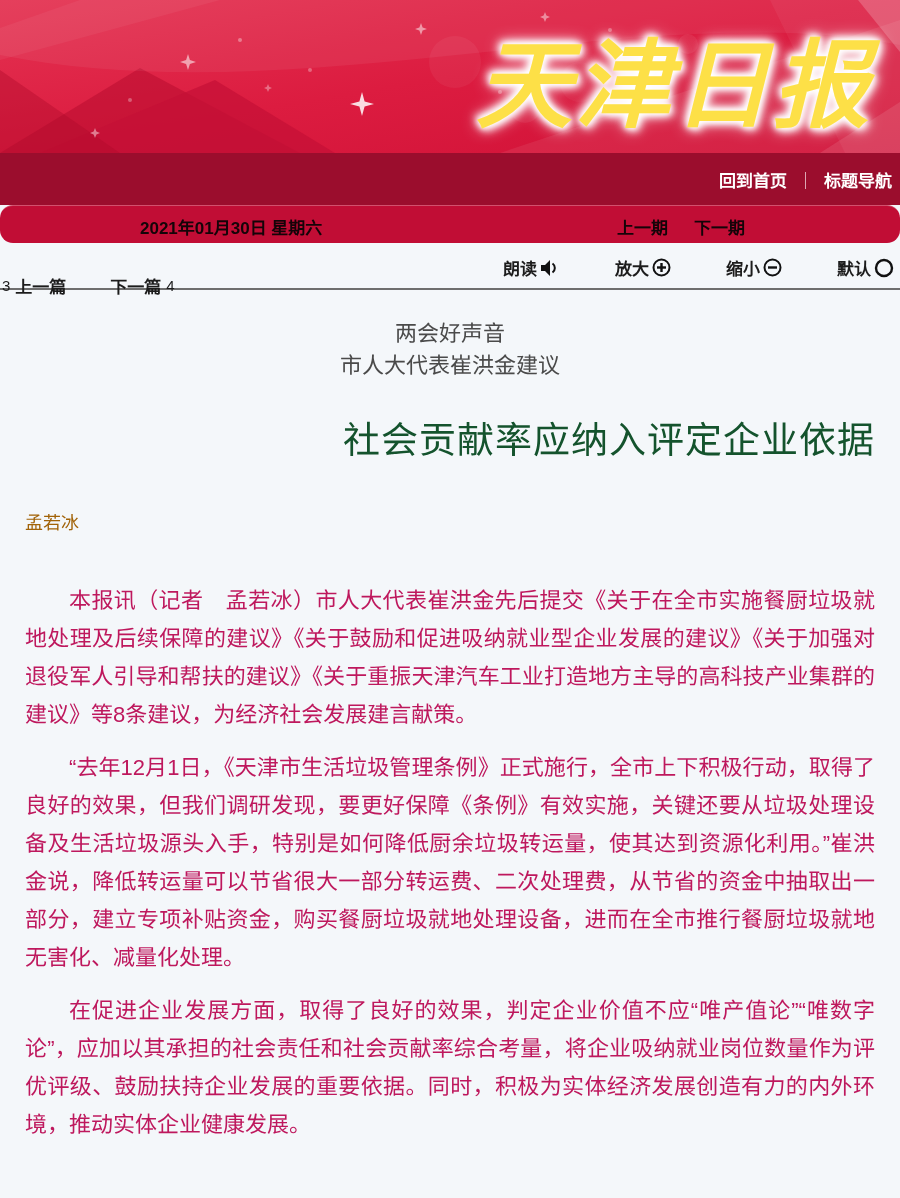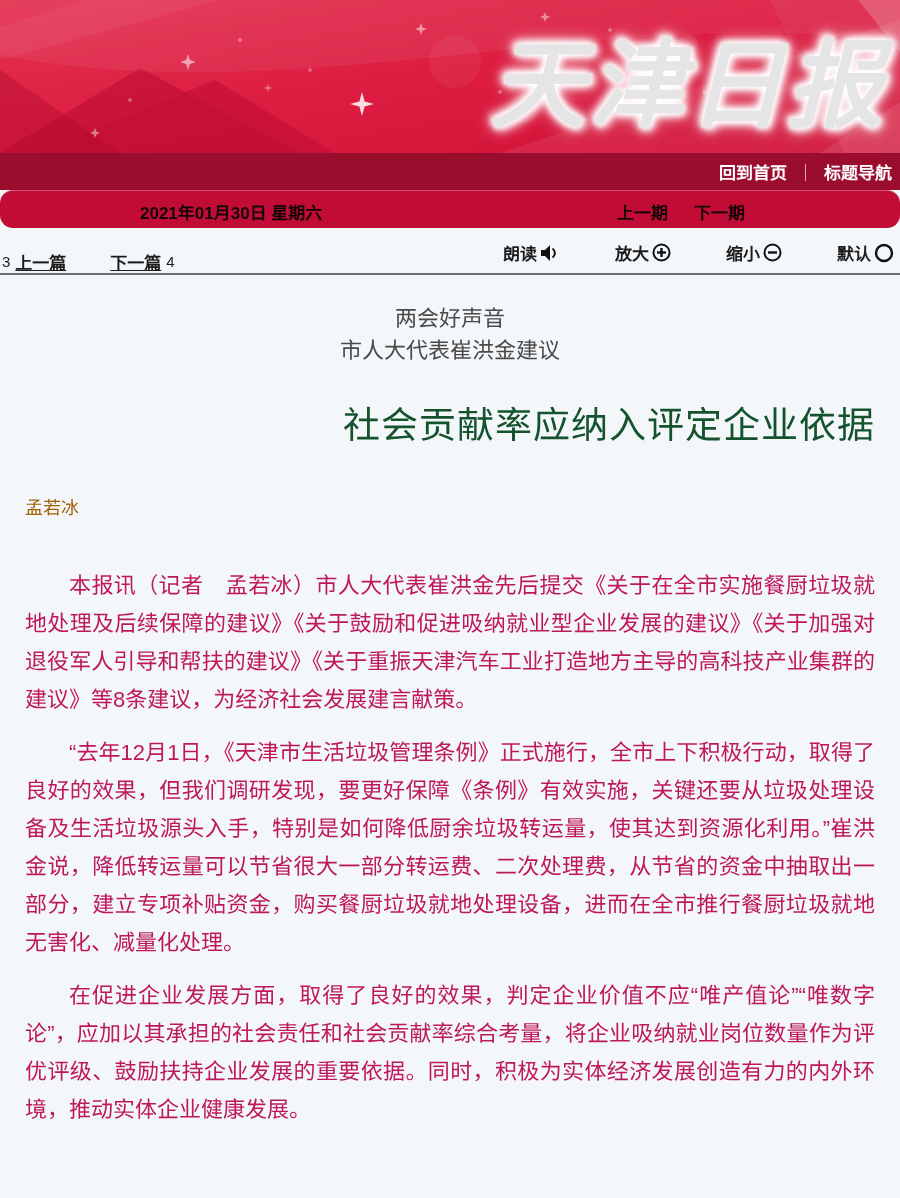--- a/index.html
+++ b/index.html
@@ -17,36 +17,36 @@
 
   
   .banner {
     position:relative;
     width:900px; height:153px;
     background:#DC1C40;
   }
   .banner svg { position:absolute; left:0; top:0; width:100%; height:100%; display:block; }
   .masthead {
     position:absolute;
-    top:10px; right:2px;
+    top:10px; right:16px;
     width:420px; height:135px;
     display:flex; align-items:center; justify-content:center;
     font-size:96px; font-weight:bold; font-style:italic;
     letter-spacing:3px;
-    color:#e5e5e5;
+    color:#fde047;
     text-shadow:
       0 0 5px #fff, 0 0 10px #fff, 0 0 18px rgba(255,255,255,.95),
       3px 3px 8px rgba(255,255,255,.9), -3px -3px 8px rgba(255,255,255,.9);
     white-space:nowrap;
     cursor:pointer;
   }
 
   
   .navbar {
-    width:900px; height:37px;
+    width:900px; height:52px;
     background:#9B0D2D;
     display:flex; align-items:center; justify-content:flex-end;
     padding-right:8px;
     color:#fff; font-size:17px; font-weight:bold;
   }
   .navbar a { color:#fff; text-decoration:none; cursor:pointer; }
   .navbar .sep { margin:0 10px; font-weight:normal; color:#f2d7dd; }
 
   
   .datebar {
@@ -66,21 +66,21 @@
     position:relative;
     width:900px; height:47px;
     border-bottom:2px solid #6e6e6e;
     background:#F4F7FA;
     font-size:17px; font-weight:bold; color:#1c1c1c;
   }
   .toolbar .left { position:absolute; left:2px; top:14px; display:flex; align-items:center; }
   .toolbar .right { position:absolute; right:6px; top:12px; display:flex; align-items:flex-start;gap:47px; }
   .tool { display:flex; align-items:center; cursor:pointer; color:#1c1c1c; text-decoration:none; }
   .arrow-glyph { font-weight:normal; font-size:15px; }
-  .left .lbl { margin:7px 5px;text-decoration:underline; }
+  .left .lbl { margin:16px 5px; }
   .left .gap { width:34px; }
   .right .tool { margin-left:8px; }
   .right svg { margin-left:3px; display:block; }
 
   
   .article { padding:28px 25px 0 25px; }
   .kicker {
     text-align:center; color:#4a4a4a;
     font-size:22px; line-height:32px;
   }

